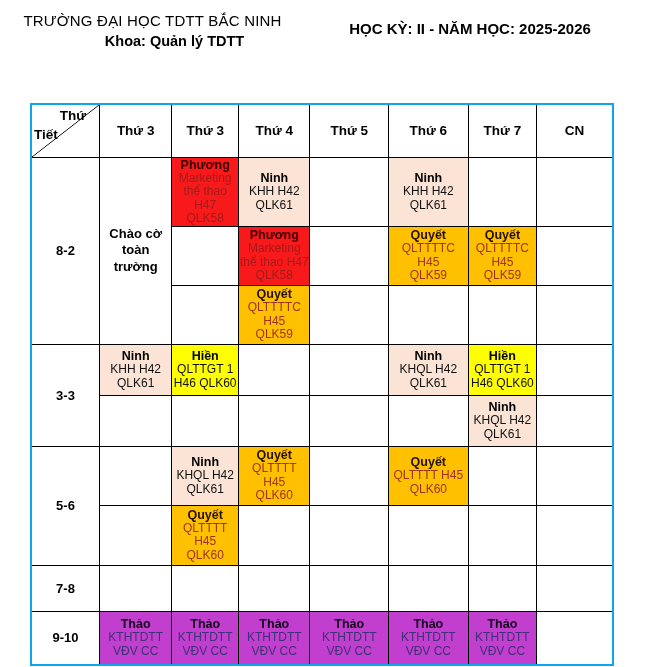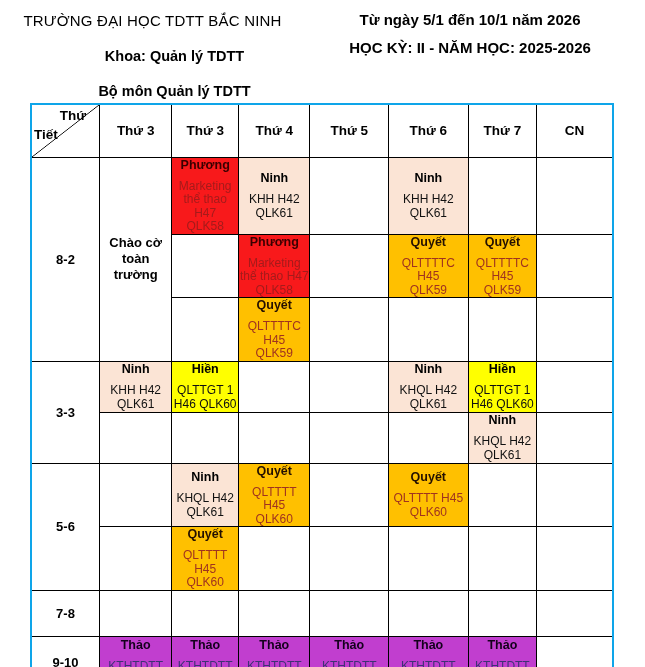--- a/index.html
+++ b/index.html
@@ -3,21 +3,21 @@
 <meta charset="utf-8">
 <style>
   html,body{margin:0;padding:0;background:#fff;}
   .page{position:relative;width:614px;height:667px;background:#fff;
         font-family:Liberation Sans, sans-serif;color:#000;overflow:hidden;}
 
   
   .head{position:absolute;left:0;top:9px;width:645px;display:flex;}
   .head-left{width:305px;text-align:center;padding-top:3px;}
   .head-left .u{font-size:15px;letter-spacing:0.2px;}
-  .head-left .b{font-size:14.5px;font-weight:bold;margin-top:19px;padding-left:44px;}
+  .head-left .b{font-size:14.5px;font-weight:bold;margin-top:4px;padding-left:44px;}
   .head-right{width:330px;text-align:center;}
   .head-right .t1{font-size:17.5px;font-weight:bold;}
   .head-right .t2{font-size:15px;font-weight:bold;margin-top:2px;}
   .head-right .t3{font-size:15px;font-weight:bold;margin-top:11px;}
 
   
   table.tt{position:absolute;left:30px;top:103px;border-collapse:collapse;table-layout:fixed;
            border:2px solid #0ea5e9;}
   table.tt td{border:1px solid #000;text-align:center;vertical-align:middle;padding:0;overflow:hidden;}
   tr.h53{height:53px;} tr.h59{height:59px;} tr.h51{height:51px;}
@@ -25,35 +25,33 @@
 
   td.corner{position:relative;
     background:linear-gradient(to bottom right,transparent calc(50% - 0.7px),#000 50%,transparent calc(50% + 0.7px));}
   .c-thu{position:absolute;top:3px;right:13px;font-weight:bold;font-size:13.5px;}
   .c-tiet{position:absolute;top:22px;left:2px;font-weight:bold;font-size:13.5px;}
 
   td.day{font-weight:bold;font-size:13.5px;}
   td.period{font-weight:bold;font-size:13px;}
   td.plain{font-weight:bold;font-size:13px;white-space:pre-line;line-height:1.25;margin-left:46px;}
   .cname{font-weight:bold;font-size:12.5px;line-height:14px;}
-  .cdetail{font-size:12px;line-height:13.5px;white-space:pre-line;margin-top:8px;}
+  .cdetail{font-size:12px;line-height:13.5px;white-space:pre-line;}
 </style>
 </head>
 <body>
 
 <div class="page">
 
   <div class="head">
     <div class="head-left">
       <div class="u">TRƯỜNG ĐẠI HỌC TDTT BẮC NINH</div>
       <div class="b">Khoa: Quản lý TDTT</div>
-      <div class="b">Bộ môn Quản lý TDTT</div>
     </div>
     <div class="head-right">
-      <div class="t2">Từ ngày 5/1 đến 10/1 năm 2026</div>
       <div class="t3">HỌC KỲ: II - NĂM  HỌC: 2025-2026</div>
     </div>
   </div>
 
   <table class="tt">
     <colgroup>
       <col style="width:74px">
         <col style="width:74px">
         <col style="width:68px">
         <col style="width:73px">

